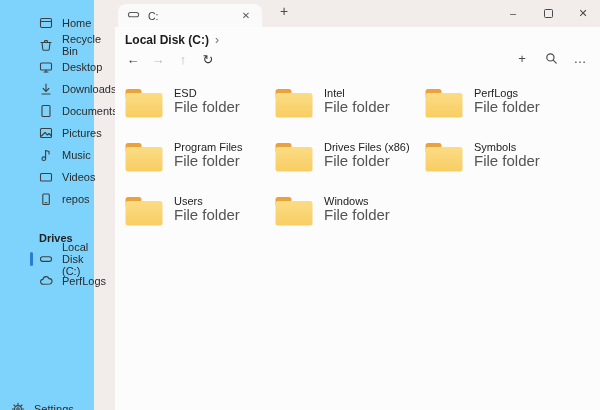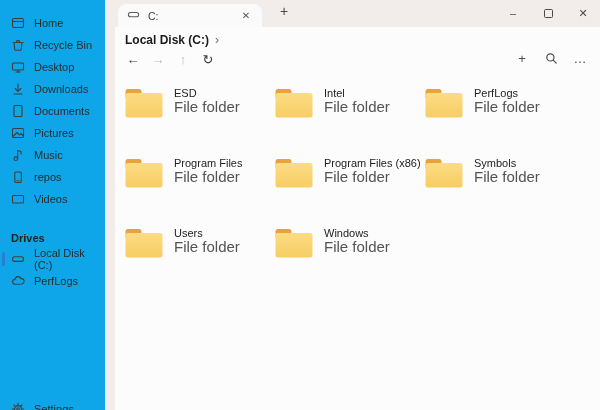--- a/index.html
+++ b/index.html
@@ -1,21 +1,21 @@
 <!DOCTYPE html>
 <html><head>
 <meta charset="utf-8">
 <style>
   * { margin:0; padding:0; box-sizing:border-box; }
   html,body { width:600px; height:410px; overflow:hidden; }
   body { font-family:"Liberation Sans", sans-serif; background:#f2eceb; }
   .app { position:relative; width:600px; height:410px; background:#f2eceb; }
 
   
-  .sidebar { position:absolute; left:0; top:0; width:105px; height:410px; background:#0ea5e9; padding-top:12px; }
+  .sidebar { position:absolute; left:0; top:0; width:94px; height:410px; background:#7dd3fc; padding-top:12px;padding-left:28px; }
   .side-item { position:relative; display:flex; align-items:center; height:22px; padding-left:11px; gap:9px; color:#2b2b2b; font-size:11px; cursor:default; }
   .side-item .ico { width:14px; height:14px; flex:0 0 14px; display:flex; align-items:center; justify-content:center; }
   .side-item svg { display:block; }
   .drives-header { height:20px; margin-top:18px; padding-left:11px; display:flex; align-items:center; font-size:11px; font-weight:bold; color:#1f1f1f; }
   .sel-indicator { position:absolute; left:2px; top:4px; width:3px; height:14px; border-radius:2px; background:#2b7cd3; }
   .side-settings { position:absolute; left:0; top:398px; width:115px; }
 
   
   .titlebar { position:absolute; left:115px; top:0; width:485px; height:27px; }
   .tab { position:absolute; left:3px; top:4px; width:144px; height:23px; background:#fbfafa; border-radius:8px 8px 0 0; display:flex; align-items:center; padding:0 9px; gap:8px; }
@@ -30,21 +30,21 @@
   .content { position:absolute; left:115px; top:27px; width:485px; height:383px; background:#fdfcfc; }
   .breadcrumb { position:absolute; left:10px; top:6px; font-size:12px; font-weight:bold; color:#1b1b1b; display:flex; align-items:center; gap:6px; }
   .crumb-chevron { font-weight:normal; color:#6f6f6f; font-size:12px; }
   .navrow { position:absolute; left:10px; top:24px; display:flex; gap:9px; }
   .nav-btn { width:16px; height:16px; display:flex; align-items:center; justify-content:center; font-size:13px; color:#3a3a3a; }
   .nav-btn.disabled { color:#bdb6b6; }
   .actions { position:absolute; right:12px; top:23px; display:flex; gap:13px; align-items:center; }
   .action-btn { width:16px; height:16px; display:flex; align-items:center; justify-content:center; font-size:13px; color:#4a4a4a; }
 
   
-  .grid { position:absolute; left:10px; top:61px; display:grid; grid-template-columns:150px 150px 150px; row-gap:40px; }
+  .grid { position:absolute; left:10px; top:61px; display:grid; grid-template-columns:150px 150px 150px; row-gap:24px; }
   .tile { display:flex; gap:11px; height:30px; align-items:flex-start; }
   .tile-text { margin-top:-1px; line-height:13px; }
   .f-name { font-size:11px; color:#222; }
   .f-type { font-size:15px; color:#545454; }
 
   .icon-stroke { stroke:#3f3f3f; fill:none; stroke-width:1.1; stroke-linecap:round; stroke-linejoin:round; }
 </style>
 </head>
 <body>
 
@@ -130,34 +130,34 @@
             <line class="icon-stroke" x1="6.6" y1="10.7" x2="6.6" y2="2.5"></line>
             <path class="icon-stroke" d="M6.6 2.5 L10 3.6 L10 6"></path>
           </svg>
       </span>
       <span>Music</span>
     </div>
 
     <div class="side-item">
       <span class="ico">
         <svg width="14" height="14" viewBox="0 0 14 14">
+            <rect class="icon-stroke" x="1.5" y="3.5" width="11" height="7.5" rx="1"></rect>
+          </svg>
+      </span>
+      <span>Videos</span>
+    </div>
+
+    <div class="side-item">
+      <span class="ico">
+        <svg width="14" height="14" viewBox="0 0 14 14">
             <rect class="icon-stroke" x="3.8" y="2" width="6.5" height="10.5" rx="1"></rect>
             <line class="icon-stroke" x1="6" y1="10.8" x2="8" y2="10.8"></line>
           </svg>
       </span>
       <span>repos</span>
-    </div>
-
-    <div class="side-item">
-      <span class="ico">
-        <svg width="14" height="14" viewBox="0 0 14 14">
-            <rect class="icon-stroke" x="1.5" y="3.5" width="11" height="7.5" rx="1"></rect>
-          </svg>
-      </span>
-      <span>Videos</span>
     </div>
 
     <div class="drives-header">Drives</div>
 
     <div class="side-item">
       <span class="sel-indicator"></span>
       <span class="ico">
         <svg width="14" height="14" viewBox="0 0 14 14">
             <rect class="icon-stroke" x="1.5" y="4.8" width="11" height="4.6" rx="2.2"></rect>
           </svg>
@@ -283,21 +283,21 @@
             <div class="f-type">File folder</div>
           </div>
       </div>
 
       <div class="tile">
         <svg width="38" height="30" viewBox="0 0 38 30">
             <rect x="0.5" y="1" width="16" height="10" rx="2.5" fill="#e9a33d"></rect>
             <rect x="0.5" y="5" width="37" height="24.5" rx="2.5" fill="url(#foldergrad)"></rect>
           </svg>
         <div class="tile-text">
-            <div class="f-name">Program Files (x86)</div>
+            <div class="f-name">Drives Files (x86)</div>
             <div class="f-type">File folder</div>
           </div>
       </div>
 
       <div class="tile">
         <svg width="38" height="30" viewBox="0 0 38 30">
             <rect x="0.5" y="1" width="16" height="10" rx="2.5" fill="#e9a33d"></rect>
             <rect x="0.5" y="5" width="37" height="24.5" rx="2.5" fill="url(#foldergrad)"></rect>
           </svg>
         <div class="tile-text">

